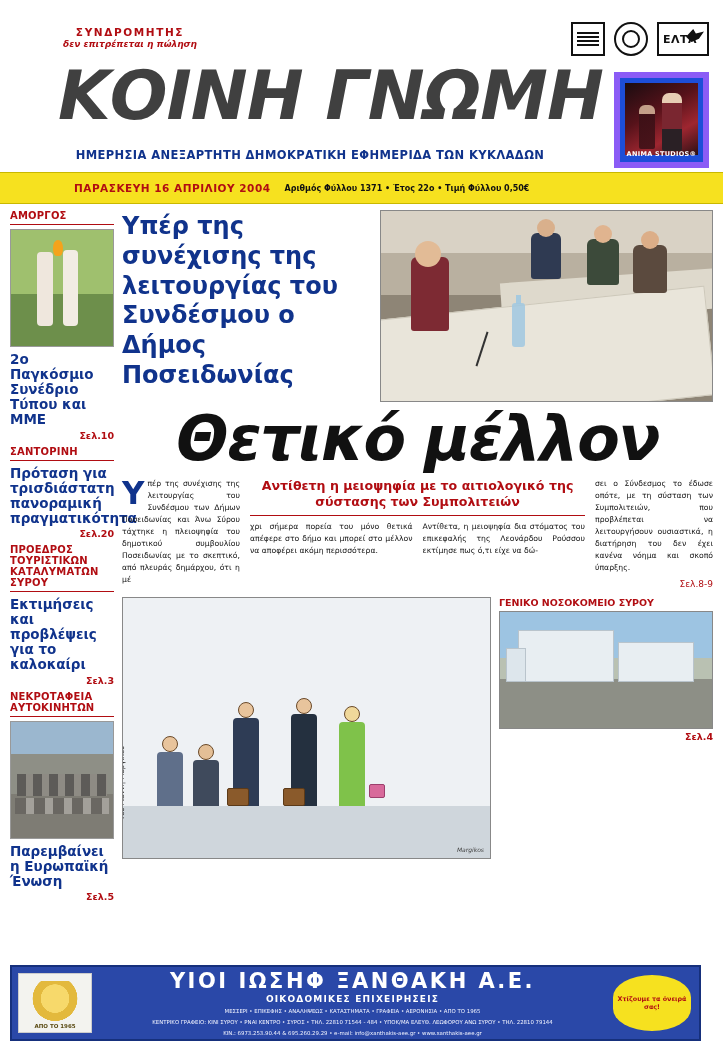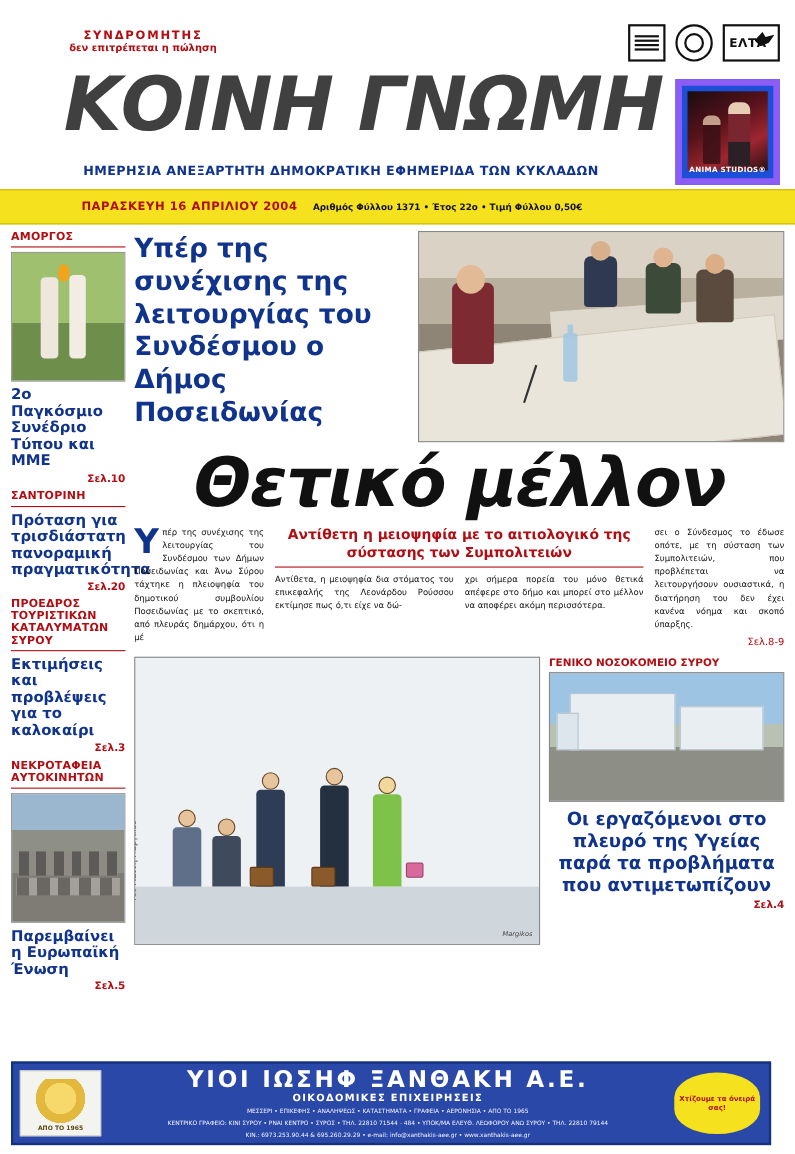--- a/index.html
+++ b/index.html
@@ -9,21 +9,21 @@
     background:#ffffff;
     font-family:"DejaVu Sans", sans-serif;
     overflow:hidden;
   }
   .page { position:relative; width:723px; height:1049px; background:#fff; }
 
   
   .masthead { position:relative; height:172px; }
   .sub-note { position:absolute; left:50px; top:26px; text-align:center; width:160px; }
   .sub-note .l1 { color:#b10d12; font-size:10.5px; font-weight:bold; letter-spacing:1.6px; }
-  .sub-note .l2 { color:#b10d12; font-size:9px; font-weight:bold; margin-top:1px; }
+  .sub-note .l2 { color:#b10d12; font-size:9px; font-weight:bold; margin-top:1px;font-style:italic; }
 
   .title-main {
     position:absolute; left:58px; top:62px;
     font-family:"DejaVu Sans", sans-serif;
     font-size:68px; font-weight:bold; font-style:italic;
     letter-spacing:-1px; color:#404040; line-height:1;
   }
   .title-strap {
     position:absolute; left:60px; top:148px; width:500px;
     color:#10338c; font-size:11.5px; font-weight:bold; letter-spacing:0.4px;
@@ -270,22 +270,22 @@
 
       <div class="cols">
         <div class="col col1">
           <span class="dropcap">Υ</span>
           <span>πέρ της συνέχισης της λειτουργίας του Συνδέσμου των Δήμων Ποσειδωνίας και Άνω Σύρου τάχτηκε η πλειοψηφία του δημοτικού συμβουλίου Ποσειδωνίας με το σκεπτικό, από πλευράς δημάρχου, ότι η μέ</span>
         </div>
 
         <div class="col-mid">
           <div class="subhead">Αντίθετη η μειοψηφία με το αιτιολογικό της σύστασης των Συμπολιτειών</div>
           <div class="mid-two">
+            <div class="col">χρι σήμερα πορεία του μόνο θετικά απέφερε στο δήμο και μπορεί στο μέλλον να αποφέρει ακόμη περισσότερα.</div>
             <div class="col">Αντίθετα, η μειοψηφία δια στόματος του επικεφαλής της Λεονάρδου Ρούσσου εκτίμησε πως ό,τι είχε να δώ-</div>
-            <div class="col">χρι σήμερα πορεία του μόνο θετικά απέφερε στο δήμο και μπορεί στο μέλλον να αποφέρει ακόμη περισσότερα.</div>
           </div>
         </div>
 
         <div class="col col3">
           <div>σει ο Σύνδεσμος το έδωσε οπότε, με τη σύσταση των Συμπολιτειών, που προβλέπεται να λειτουργήσουν ουσιαστικά, η διατήρηση του δεν έχει κανένα νόημα και σκοπό ύπαρξης.</div>
           <div class="sel-ref">Σελ.8-9</div>
         </div>
       </div>
 
       <div class="bottom">
@@ -323,21 +323,20 @@
           <div class="cart-sign">Margikos</div>
         </div>
 
         <div class="right-col">
           <div class="rc-head">ΓΕΝΙΚΟ ΝΟΣΟΚΟΜΕΙΟ ΣΥΡΟΥ</div>
           <div class="rc-photo">
             <div class="rc-build" style="left:18px;top:18px;width:96px;height:52px;"></div>
             <div class="rc-build" style="left:118px;top:30px;width:76px;height:40px;"></div>
             <div class="rc-build" style="left:6px;top:36px;width:20px;height:34px;background:#dde6ec;"></div>
           </div>
-          <div class="rc-title">Οι εργαζόμενοι στο πλευρό της Υγείας παρά τα προβλήματα που αντιμετωπίζουν</div>
           <div class="rc-page">Σελ.4</div>
         </div>
 
       </div>
     </div>
   </div>
 
   <div class="footer-ad">
     <div class="fa-left">
       <div class="seal"></div>

